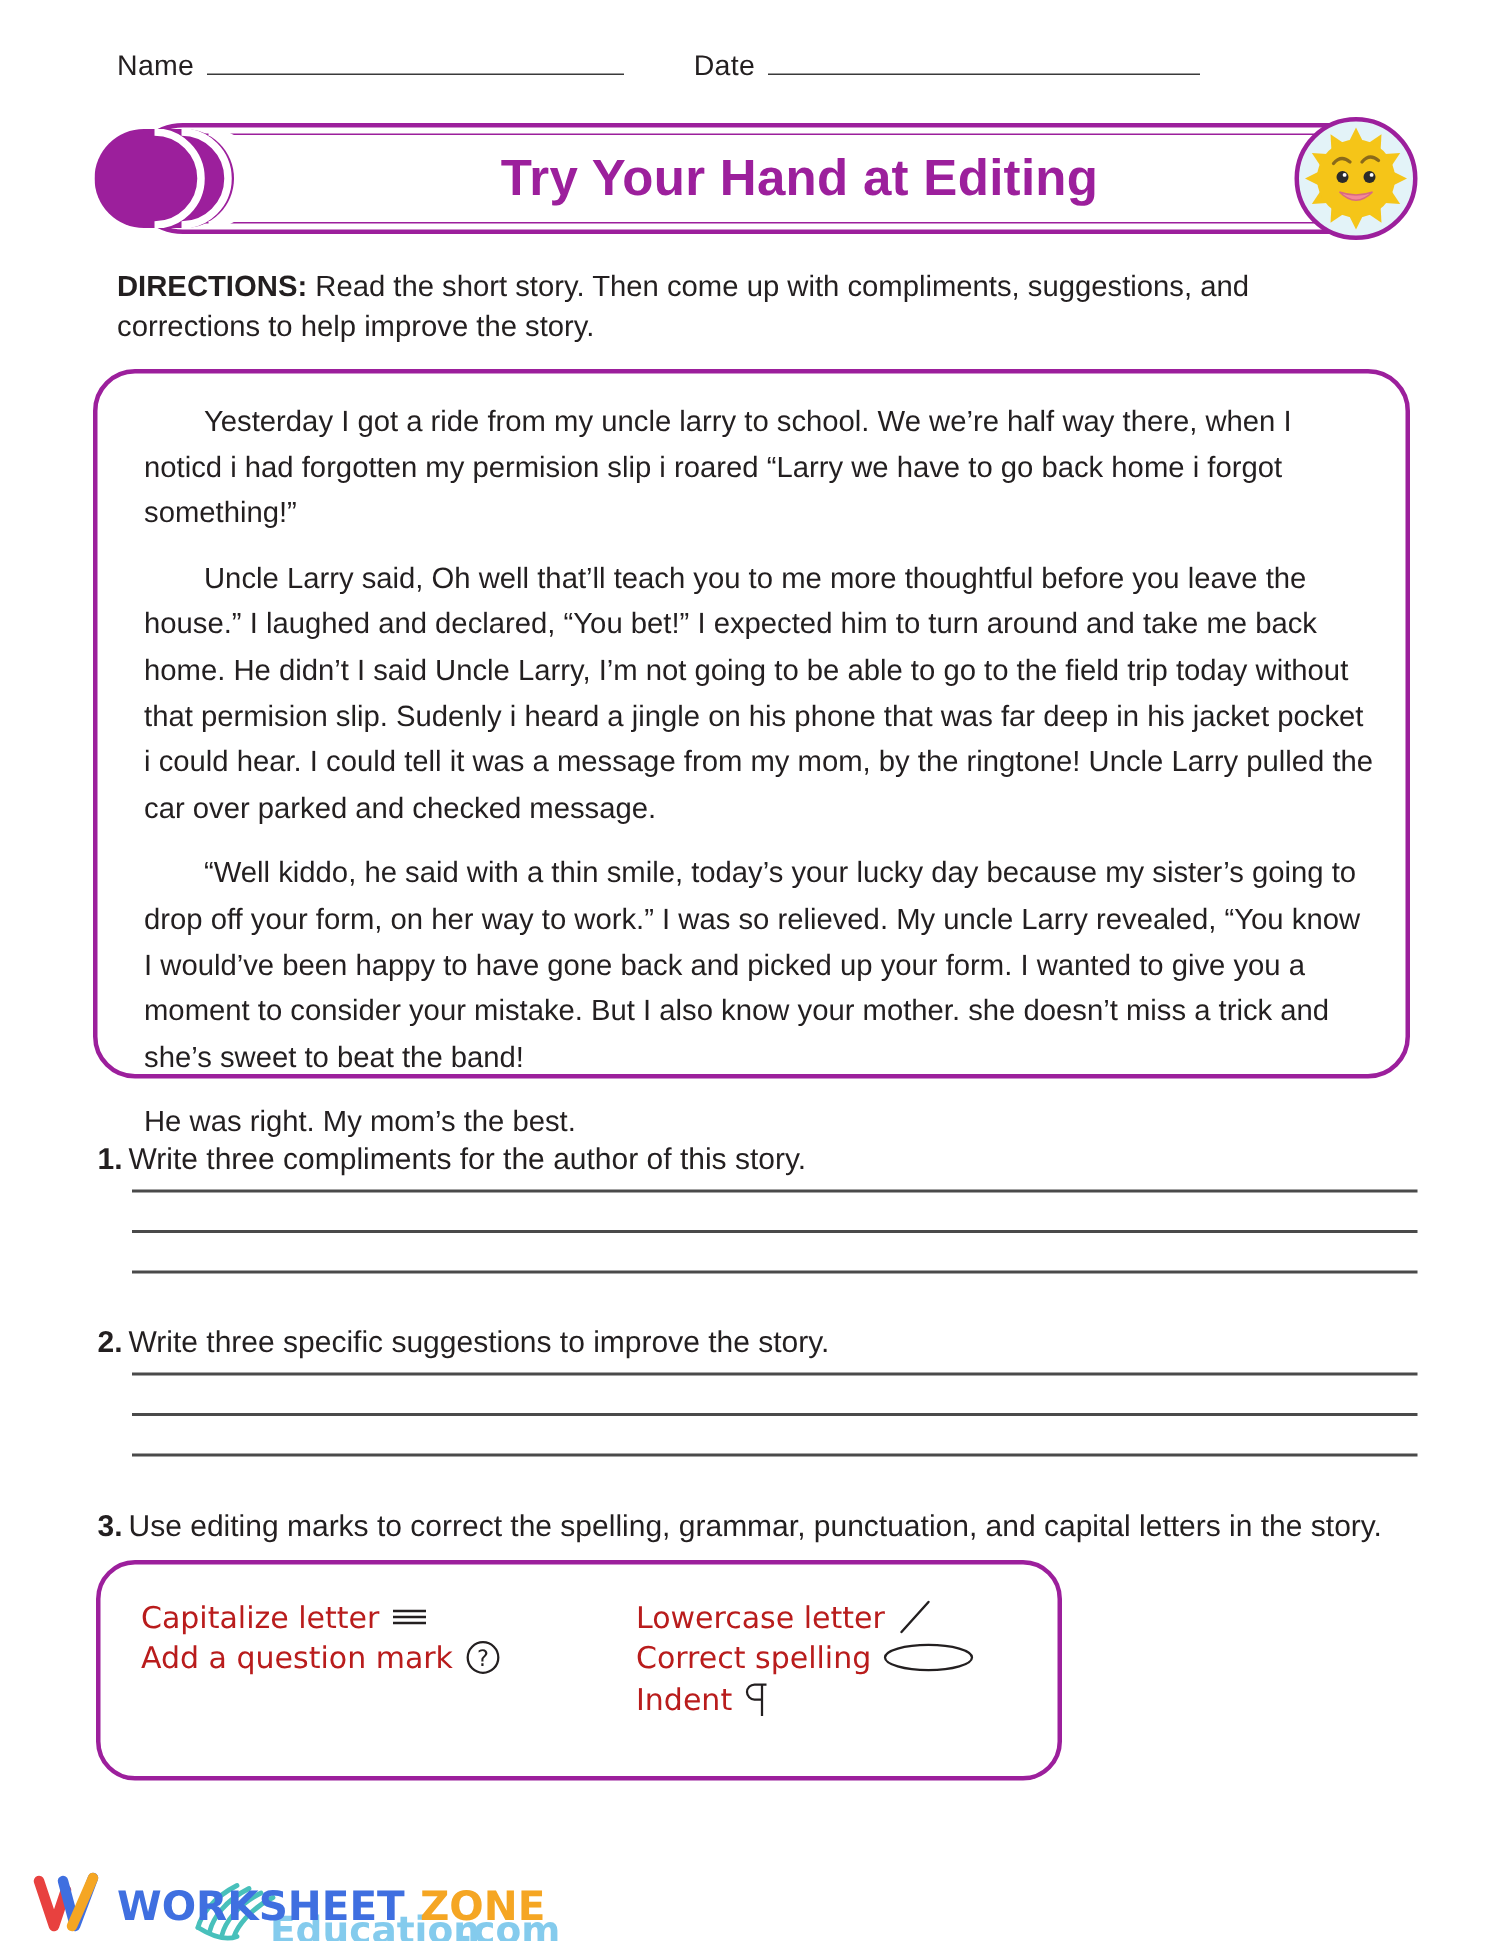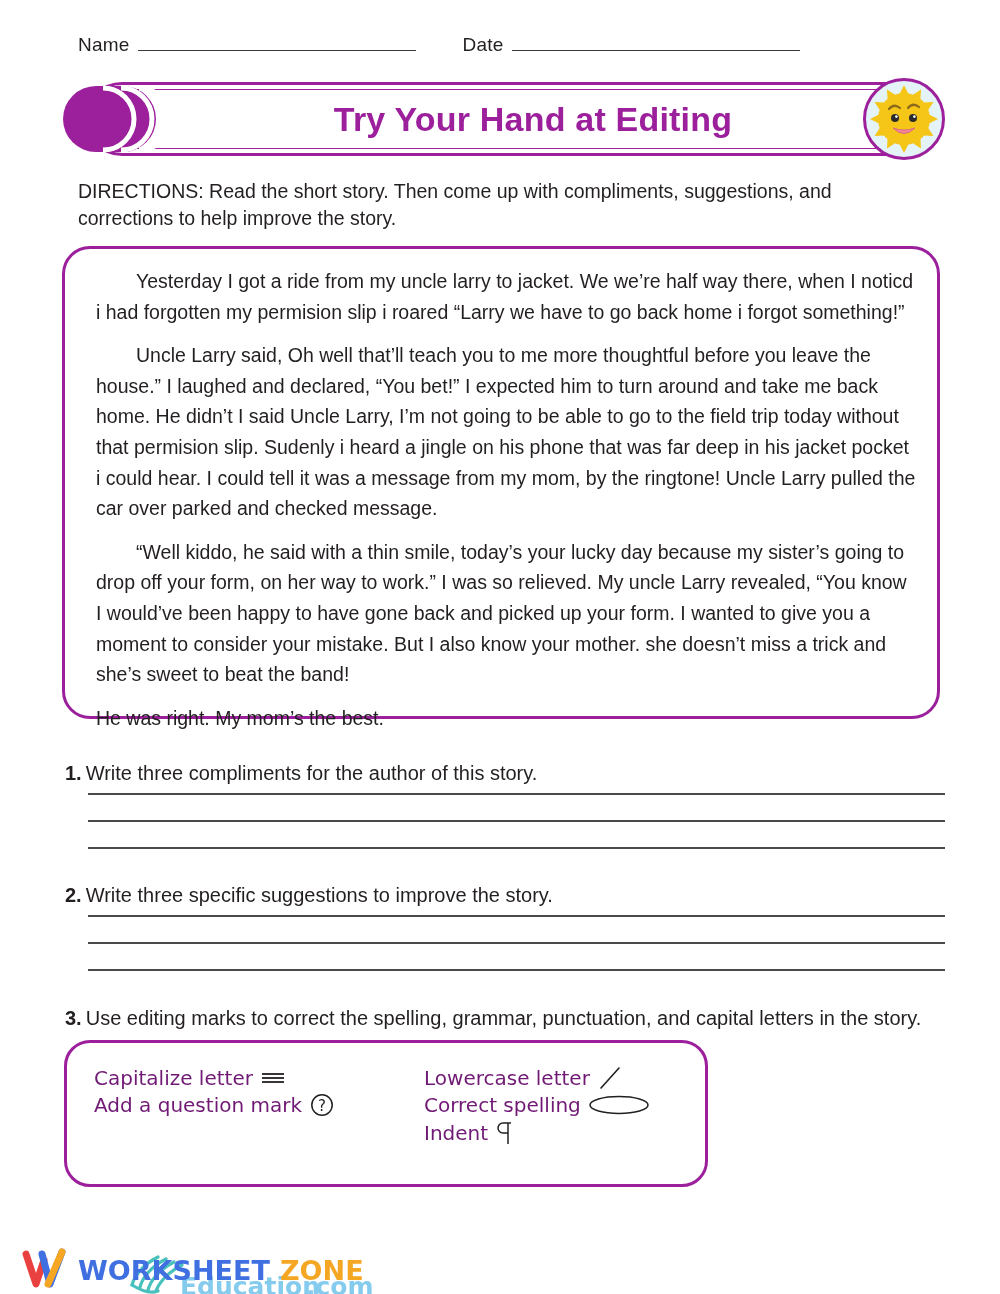--- a/index.html
+++ b/index.html
@@ -89,21 +89,21 @@
 
   
   .directions {
     position: absolute;
     left: 78px; top: 178px;
     width: 820px;
     font-size: 19.5px;
     line-height: 27px;
     color: #231f20;
   }
-  .directions b { font-weight: normal; }
+  .directions b { font-weight: bold; }
 
   
   .story-box {
     position: absolute;
     left: 62px; top: 246px;
     width: 878px; height: 473px;
     border: 3.2px solid #9c1f9c;
     border-radius: 28px;
     background: #ffffff;
   }
@@ -166,21 +166,21 @@
   }
   .legend-col { display: flex; flex-direction: column; }
   .legend-col.left { width: 330px; }
   .legend-col.right { width: 260px; }
   .legend-item {
     display: flex;
     align-items: center;
     height: 27.5px;
     font-size: 20px;
     font-family: "DejaVu Sans", sans-serif;
-    color: #701a75;
+    color: #b91c1c;
     white-space: nowrap;
   }
   .legend-item .lbl { margin-right: 7px; }
   .mark { display: inline-flex; align-items: center; }
 
   
   .footer { position: absolute; left: 0; top: 1228px; width: 1000px; height: 66px; }
   .wz-logo { position: absolute; left: 22px; top: 12px; width: 372px; height: 52px; }
   .edu-logo { position: absolute; left: 118px; top: 23px; width: 260px; height: 56px; opacity: .85; }
 </style>
@@ -244,21 +244,21 @@
       </svg>
     </div>
   </div>
 
   <div class="directions">
     <b>DIRECTIONS:</b><span> Read the short story. Then come up with compliments, suggestions, and corrections to help improve the story.</span>
   </div>
 
   <div class="story-box">
     <div class="story-inner">
-      <p class="story-p indent">Yesterday I got a ride from my uncle larry to jacket. We we’re half way there, when I noticd i had forgotten my permision slip i roared “Larry we have to go back home i forgot something!”</p>
+      <p class="story-p indent">Yesterday I got a ride from my uncle larry to school. We we’re half way there, when I noticd i had forgotten my permision slip i roared “Larry we have to go back home i forgot something!”</p>
       <p class="story-p indent">Uncle Larry said, Oh well that’ll teach you to me more thoughtful before you leave the house.” I laughed and declared, “You bet!” I expected him to turn around and take me back home. He didn’t I said Uncle Larry, I’m not going to be able to go to the field trip today without that permision slip. Sudenly i heard a jingle on his phone that was far deep in his jacket pocket i could hear. I could tell it was a message from my mom, by the ringtone! Uncle Larry pulled the car over parked and checked message.</p>
       <p class="story-p indent">“Well kiddo, he said with a thin smile, today’s your lucky day because my sister’s going to drop off your form, on her way to work.” I was so relieved. My uncle Larry revealed, “You know I would’ve been happy to have gone back and picked up your form. I wanted to give you a moment to consider your mistake. But I also know your mother. she doesn’t miss a trick and she’s sweet to beat the band!</p>
       <p class="story-p">He was right. My mom’s the best.</p>
     </div>
   </div>
 
   <div class="question" id="q1">
     <span class="q-num">1.</span><span>Write three compliments for the author of this story.</span>
   </div>
   <div class="answer-lines" id="lines1">

